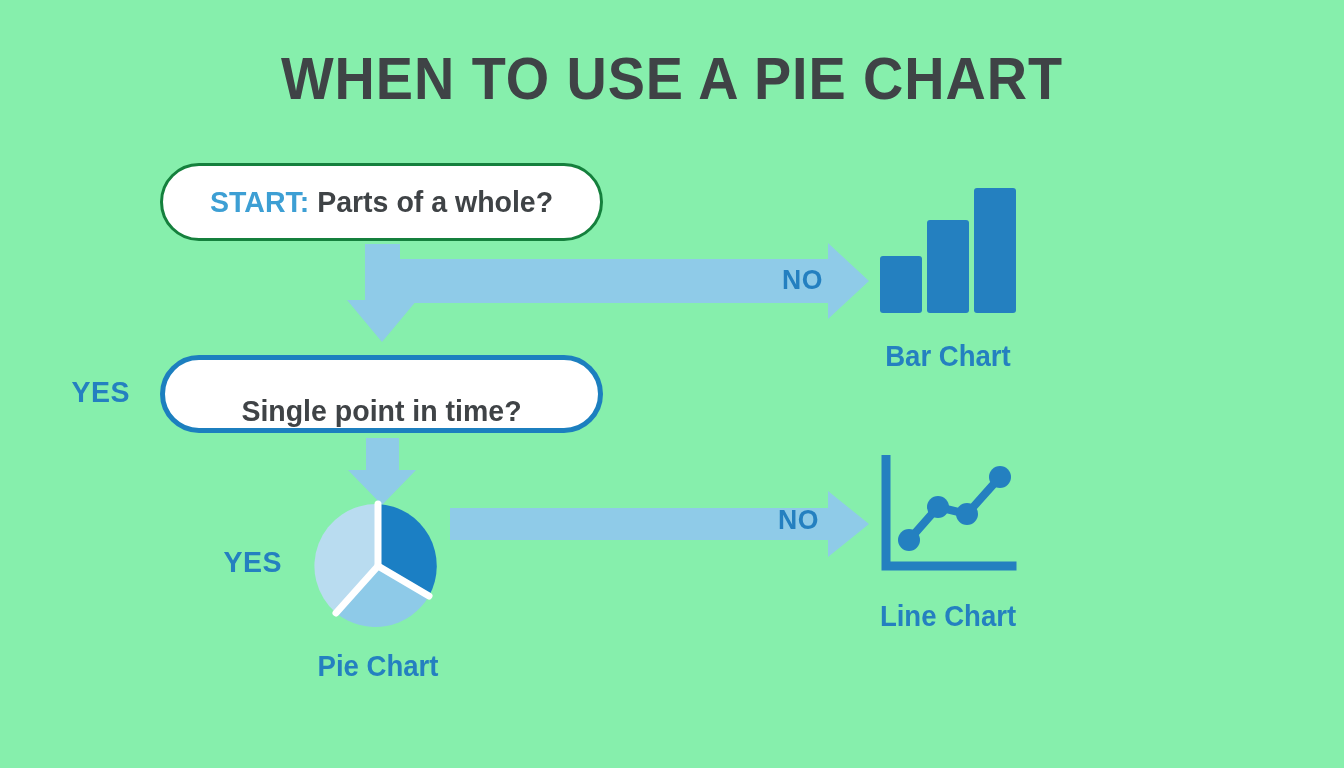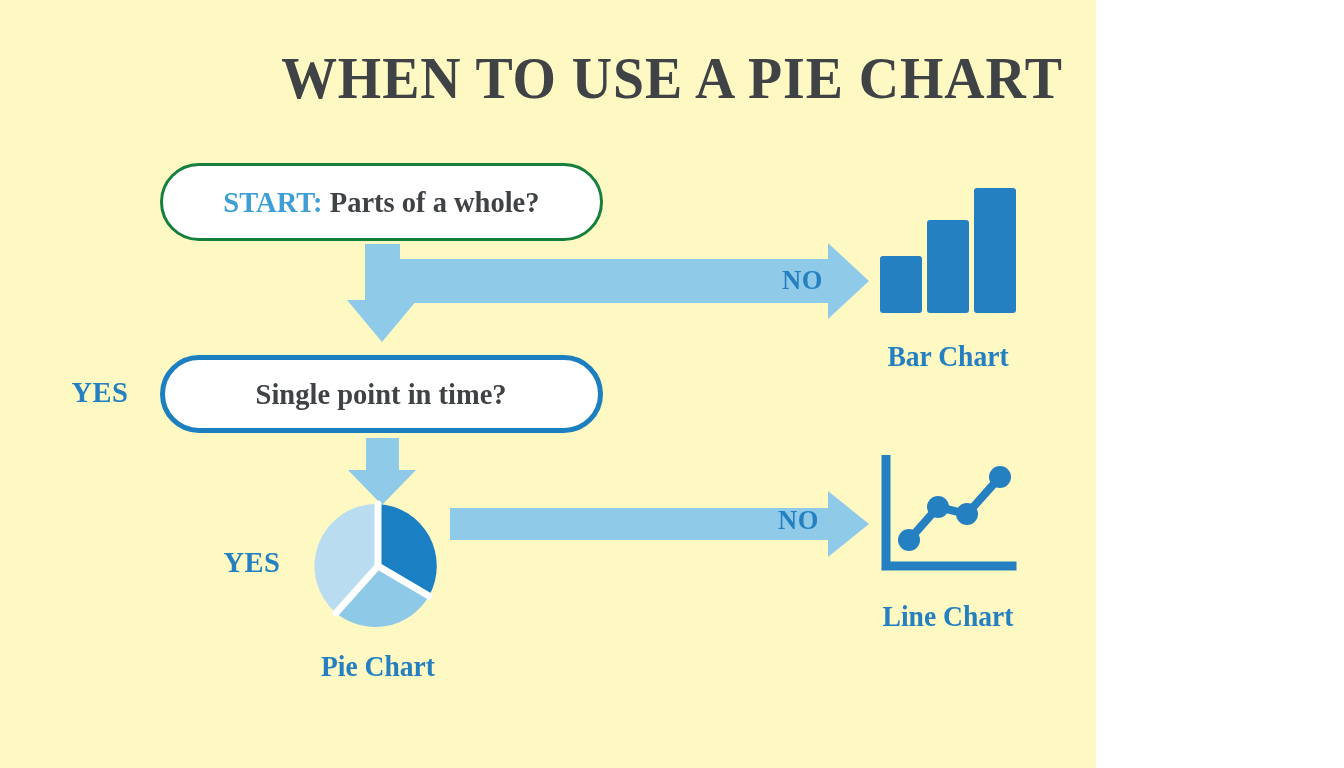--- a/index.html
+++ b/index.html
@@ -2,25 +2,25 @@
 <html><head>
 <meta charset="utf-8">
 <style>
   html, body {
     margin: 0;
     padding: 0;
     background: #ffffff;
   }
   #canvas {
     position: relative;
-    width: 1096px;
+    width: 1344px;
     height: 768px;
-    background: #fef9c3;
+    background: #86efac;
     overflow: hidden;
-    font-family: Liberation Serif, serif;
+    font-family: Liberation Sans, sans-serif;
     -webkit-font-smoothing: antialiased;
   }
 
   
   #title {
     position: absolute;
     left: 0;
     top: 44px;
     width: 1344px;
     text-align: center;
@@ -51,20 +51,21 @@
     border: 3px solid #15803d;
     border-radius: 39px;
   }
   #box-single {
     left: 160px;
     top: 355px;
     width: 443px;
     height: 78px;
     border: 5px solid #1c7fbf;
     border-radius: 39px;
+    align-items: flex-end;
   }
   .box-text {
     font-size: 30px;
     font-weight: bold;
     color: #3f4346;
     transform: scaleX(0.95);
     letter-spacing: 0px;
   }
   .start-kw {
     color: #3d9fd4;

